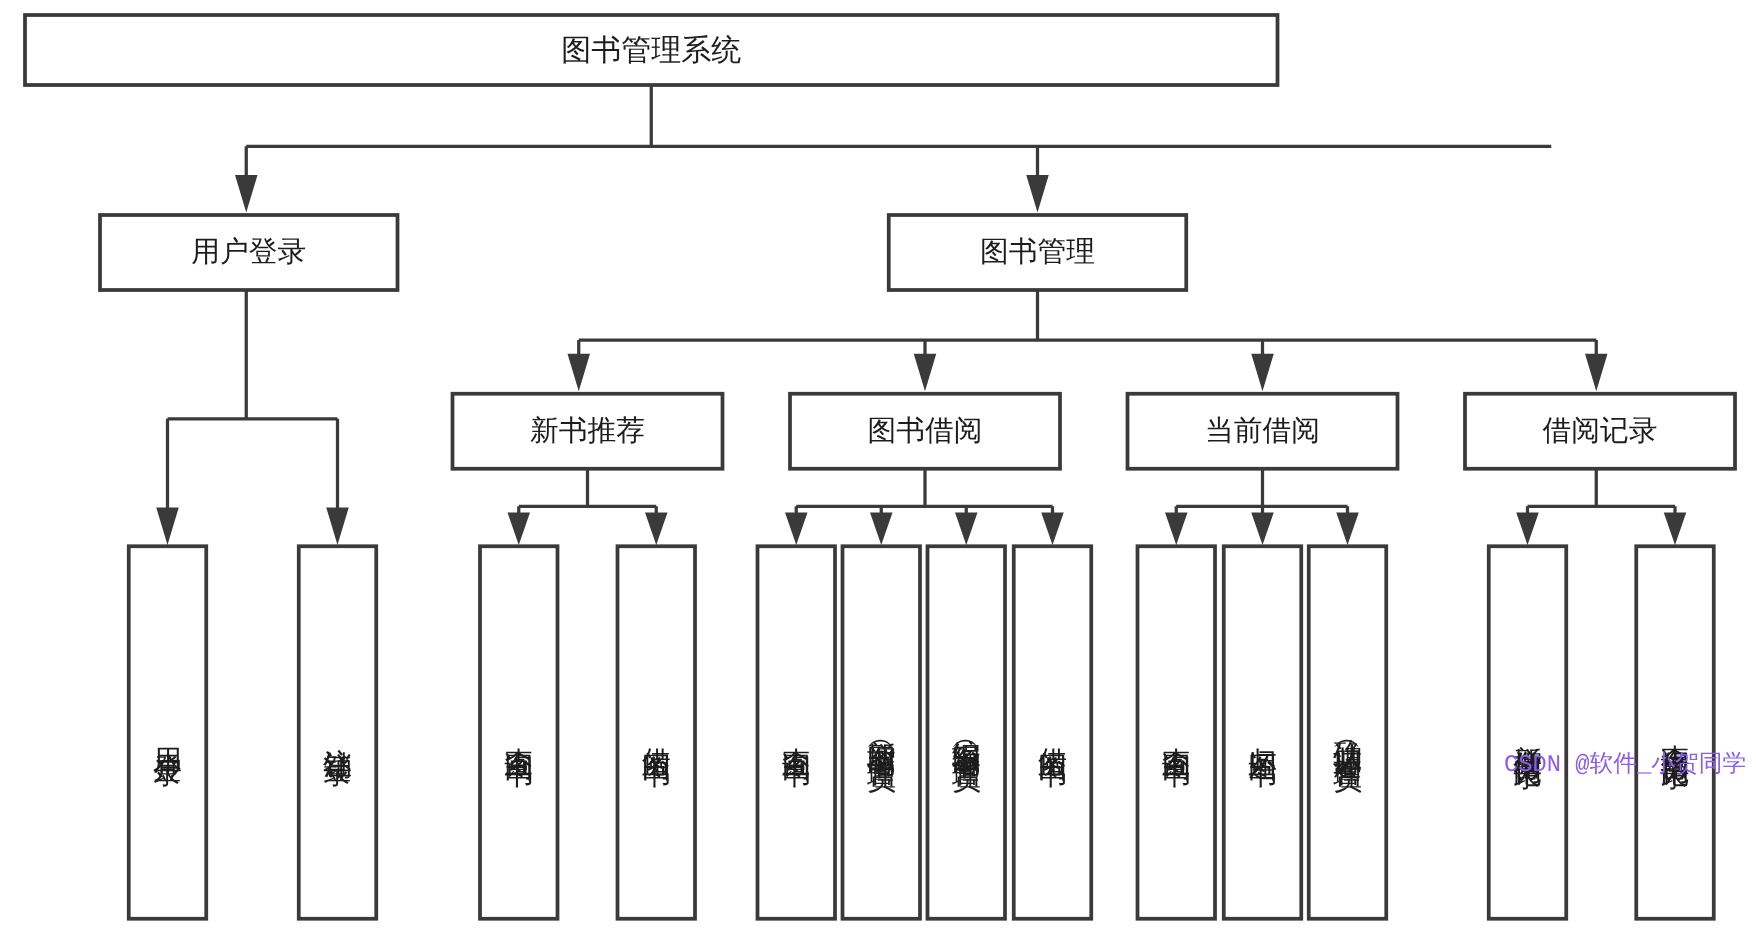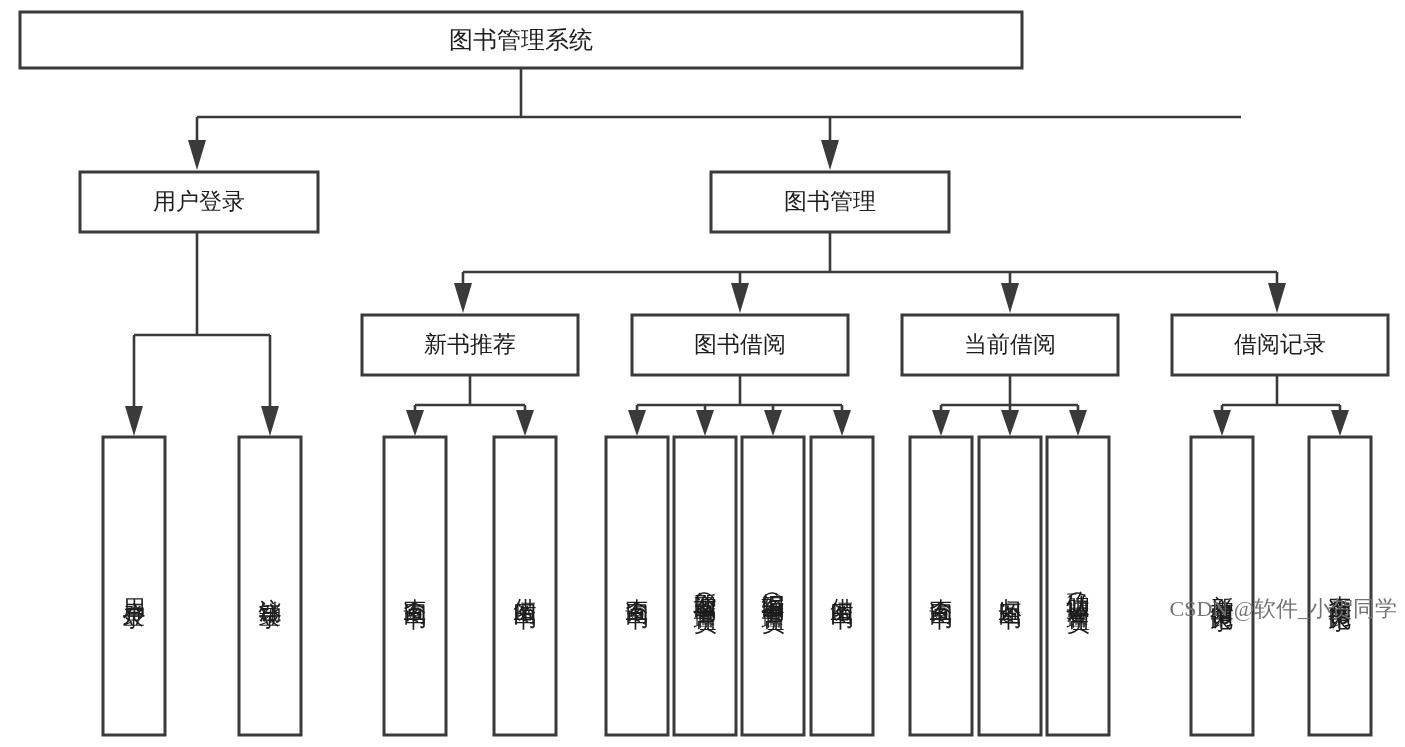--- a/index.html
+++ b/index.html
@@ -62,23 +62,23 @@
     stroke-linejoin: miter;
   }
   .arrow-head {
     fill: #3a3a3a;
     stroke: none;
   }
   .watermark {
     position: absolute;
     right: 8px;
     bottom: 6px;
-    font-family: Liberation Serif, serif;
-    font-size: 22px;
-    color: #737373;
+    font-family: Liberation Mono, monospace;
+    font-size: 19px;
+    color: #8b5cf6;
     white-space: nowrap;
     user-select: none;
   }
 </style>
 </head>
 <body>
 
 <div id="diagram-root">
 
   <svg width="1405" height="747" viewBox="0 0 1405 747">

